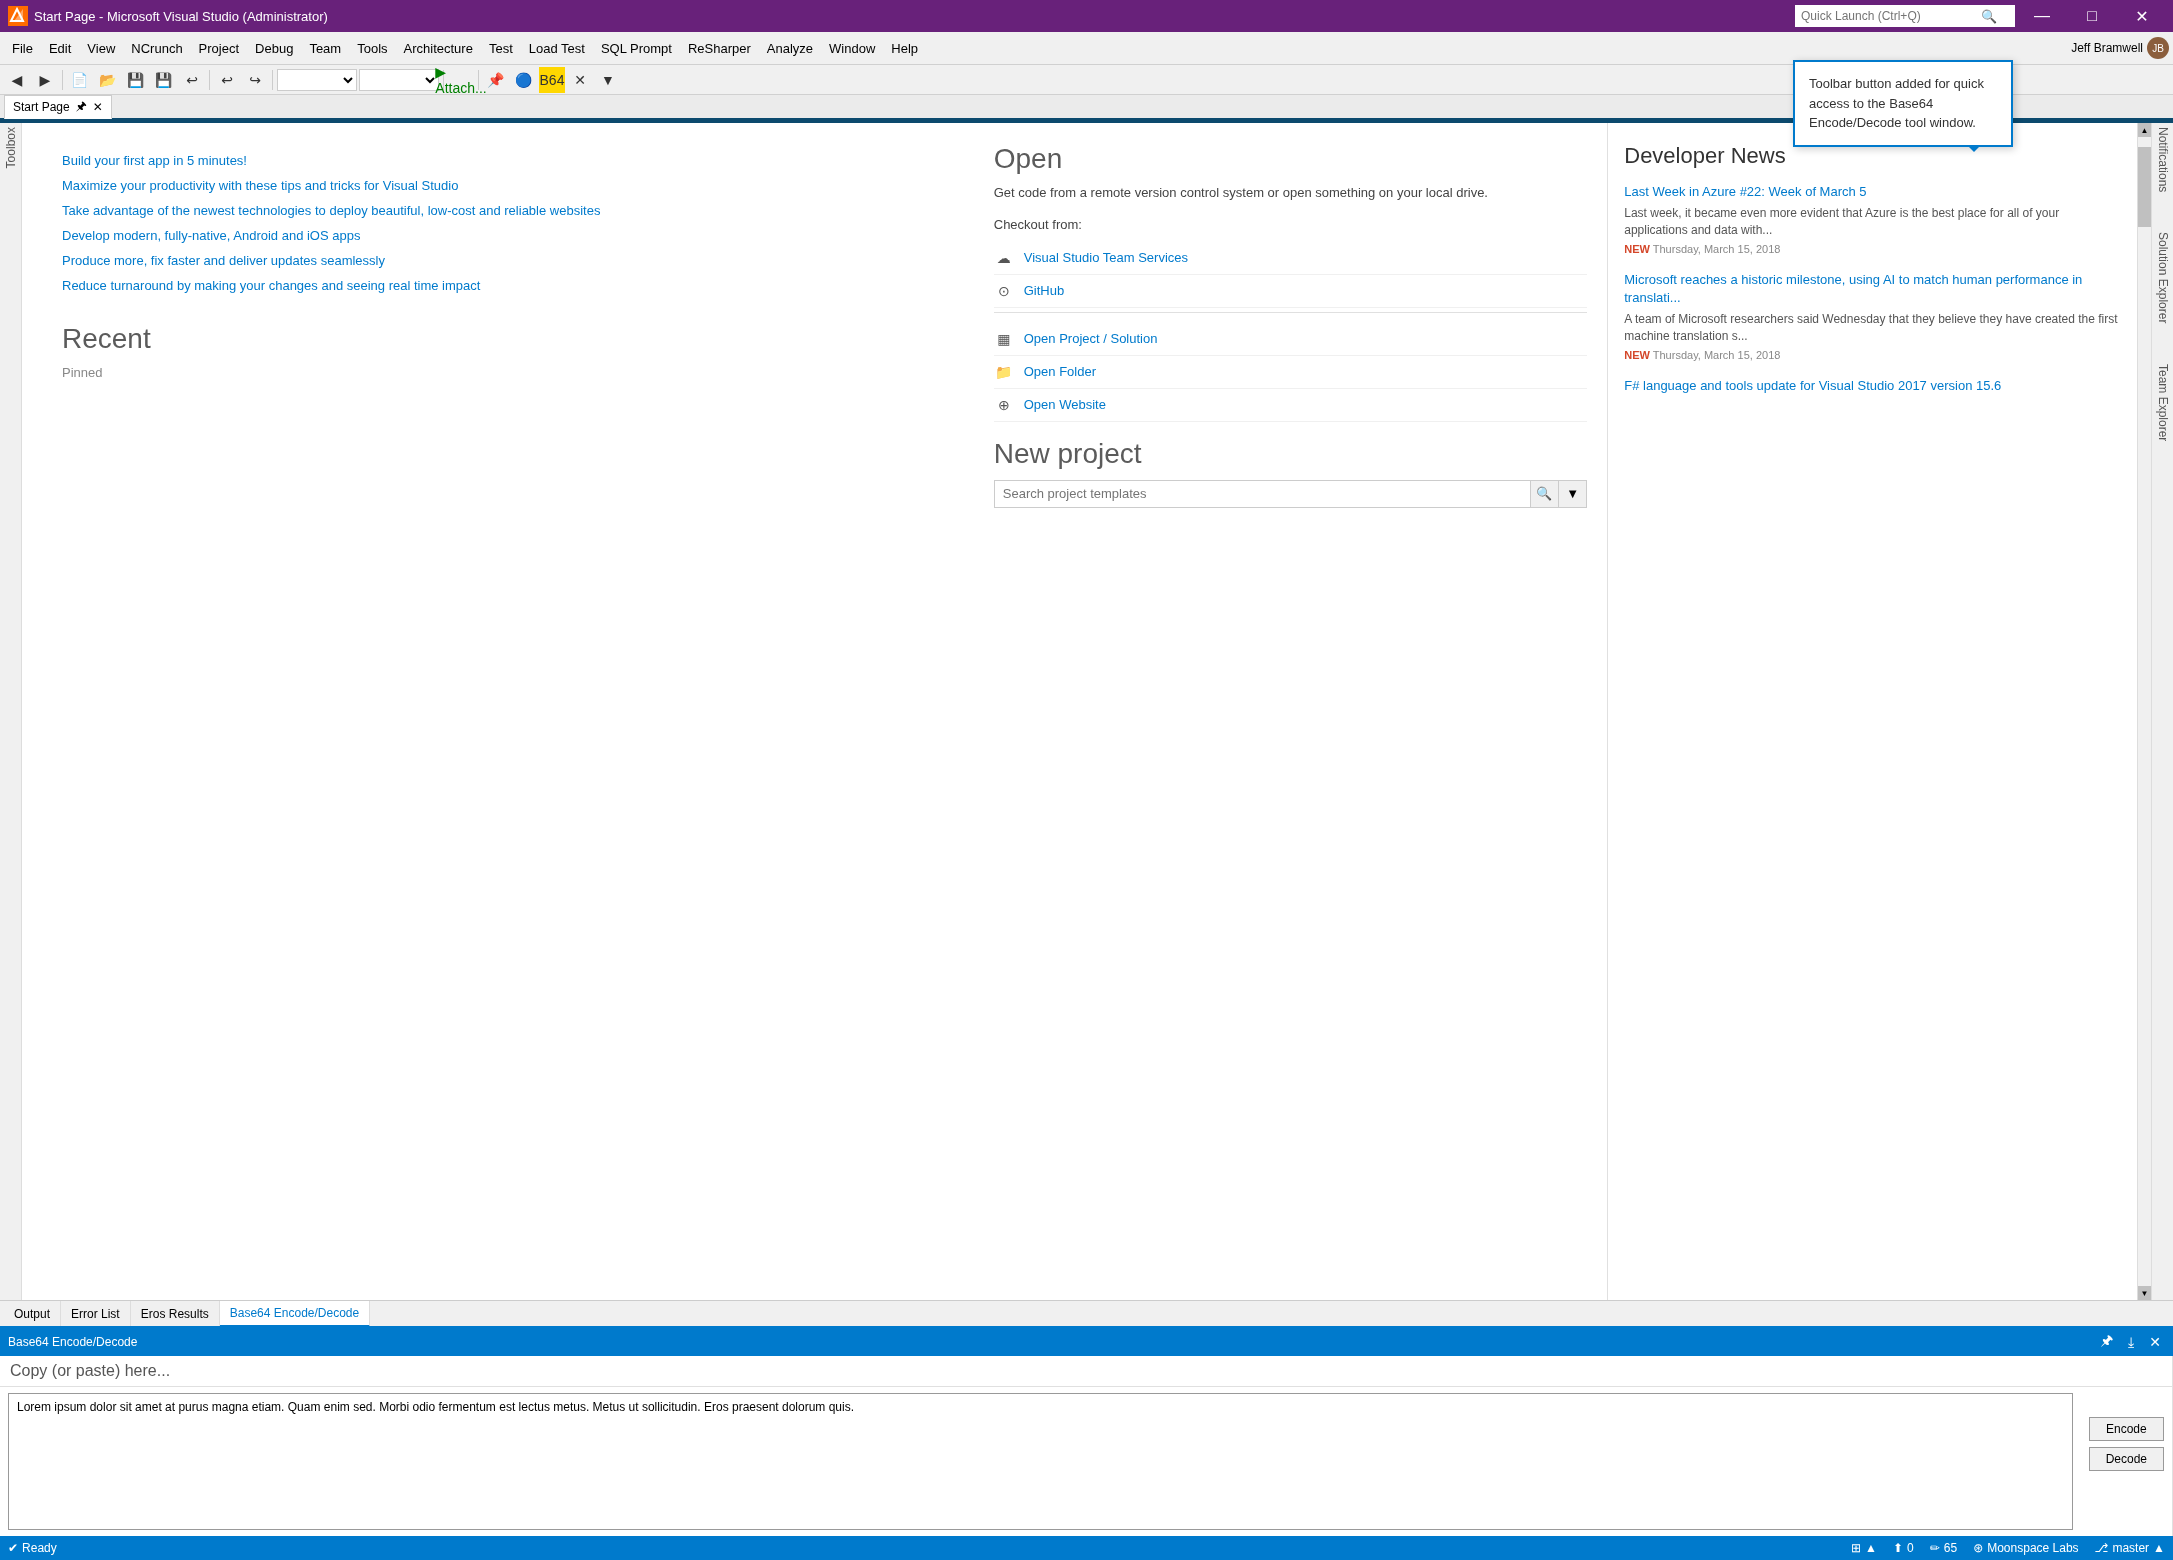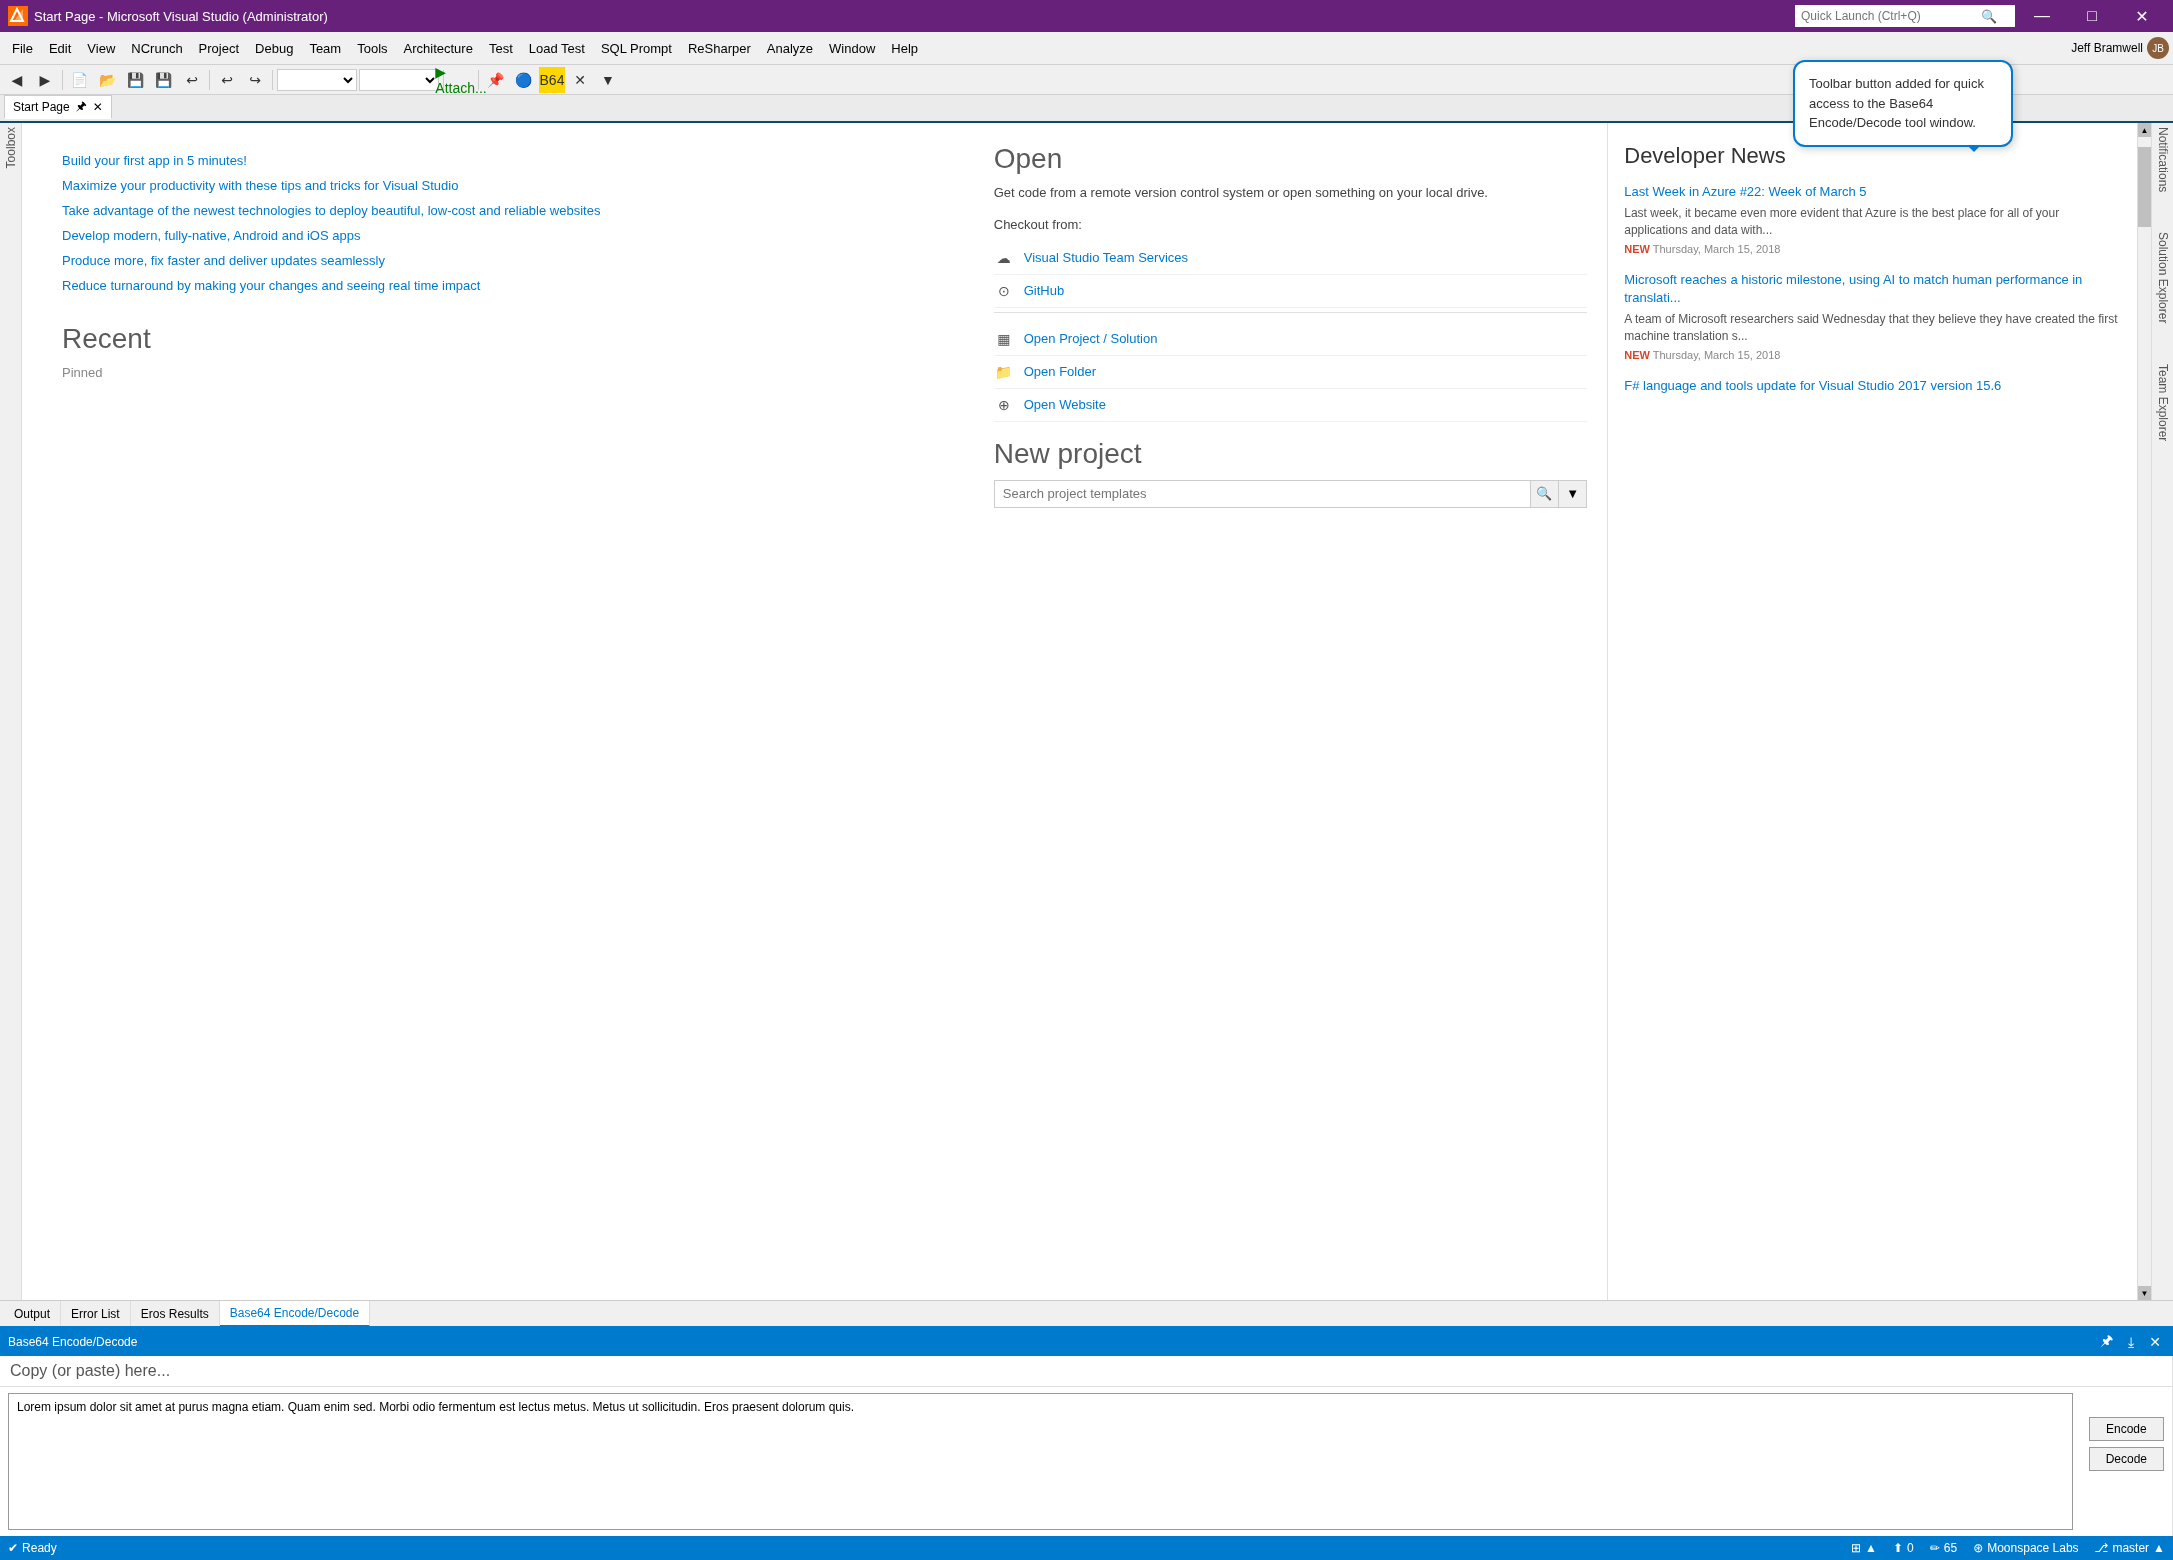--- a/index.html
+++ b/index.html
@@ -21,21 +21,21 @@
     .menu-user { display: flex; align-items: center; gap: 4px; font-size: 12px; }
     .user-avatar { width: 22px; height: 22px; border-radius: 50%; background: #8b5e3c; display: flex; align-items: center; justify-content: center; color: white; font-size: 10px; }
 
     
     .toolbar { background: #f0f0f0; display: flex; align-items: center; height: 30px; padding: 0 4px; border-bottom: 1px solid #d0d0d0; flex-shrink: 0; gap: 2px; }
     .tb-btn { width: 26px; height: 26px; display: flex; align-items: center; justify-content: center; cursor: pointer; font-size: 14px; color: #333; }
     .tb-separator { width: 1px; height: 20px; background: #ccc; margin: 0 2px; }
     .tb-dropdown { height: 22px; border: 1px solid #ccc; background: white; padding: 0 4px; font-size: 12px; min-width: 80px; }
 
     
-    .tab-bar { background: #ebebeb; display: flex; height: 28px; padding: 0 4px; border-bottom: 2px solid #0c4a6e; flex-shrink: 0; }
+    .tab-bar { background: #ebebeb; display: flex; height: 28px; padding: 0 4px; border-bottom: 5px solid #0c4a6e; flex-shrink: 0; }
     .tab { display: flex; align-items: center; padding: 0 8px; height: 24px; border: 1px solid #ccc; border-bottom: none; background: #f0f0f0; font-size: 12px; cursor: pointer; gap: 6px; }
     .tab.active { background: white; border-bottom: 1px solid white; margin-bottom: -1px; }
 
     
     .main-area { display: flex; flex: 1; overflow: hidden; }
 
     
     .toolbox-side { width: 22px; background: #f0f0f0; border-right: 1px solid #ddd; display: flex; align-items: flex-start; justify-content: center; padding-top: 4px; flex-shrink: 0; }
     .toolbox-label { writing-mode: vertical-rl; transform: rotate(180deg); font-size: 12px; color: #555; cursor: pointer; }
 
@@ -78,21 +78,21 @@
 
     
     .dev-news-title { font-size: 22px; font-weight: 400; color: #333; margin-bottom: 14px; }
     .news-item { margin-bottom: 16px; }
     .news-link { color: #007acc; font-size: 13px; font-weight: 500; text-decoration: none; cursor: pointer; display: block; margin-bottom: 4px; line-height: 1.4; }
     .news-desc { font-size: 12px; color: #555; line-height: 1.4; margin-bottom: 4px; }
     .news-date { font-size: 11px; color: #888; }
     .news-new { color: #d4472a; font-weight: bold; font-size: 11px; }
 
     
-    .tooltip-bubble { position: absolute; top: 60px; right: 160px; background: white; border: 2px solid #007acc; border-radius: 12px; padding: 12px 14px; width: 220px; font-size: 13px; color: #333; line-height: 1.5; z-index: 100; box-shadow: 2px 2px 8px rgba(0,0,0,0.2); }
+    .tooltip-bubble { position: absolute; top: 60px; right: 160px; background: white; border: 2px solid #007acc; border-radius: 0; padding: 12px 14px; width: 220px; font-size: 13px; color: #333; line-height: 1.5; z-index: 100; box-shadow: 2px 2px 8px rgba(0,0,0,0.2); }
     .tooltip-bubble::after { content: ''; position: absolute; bottom: -14px; right: 30px; border: 7px solid transparent; border-top-color: #007acc; }
 
     
     .bottom-panel { background: white; border-top: 2px solid #007acc; flex-shrink: 0; }
     .bottom-panel-header { background: #007acc; color: white; height: 28px; display: flex; align-items: center; padding: 0 8px; font-size: 12px; font-weight: 500; }
     .bottom-panel-header-title { flex: 1; }
     .bottom-panel-header-actions { display: flex; gap: 4px; }
     .bp-action-btn { width: 20px; height: 20px; display: flex; align-items: center; justify-content: center; color: white; cursor: pointer; font-size: 14px; }
 
     .bottom-panel-content { display: flex; height: 180px; }

